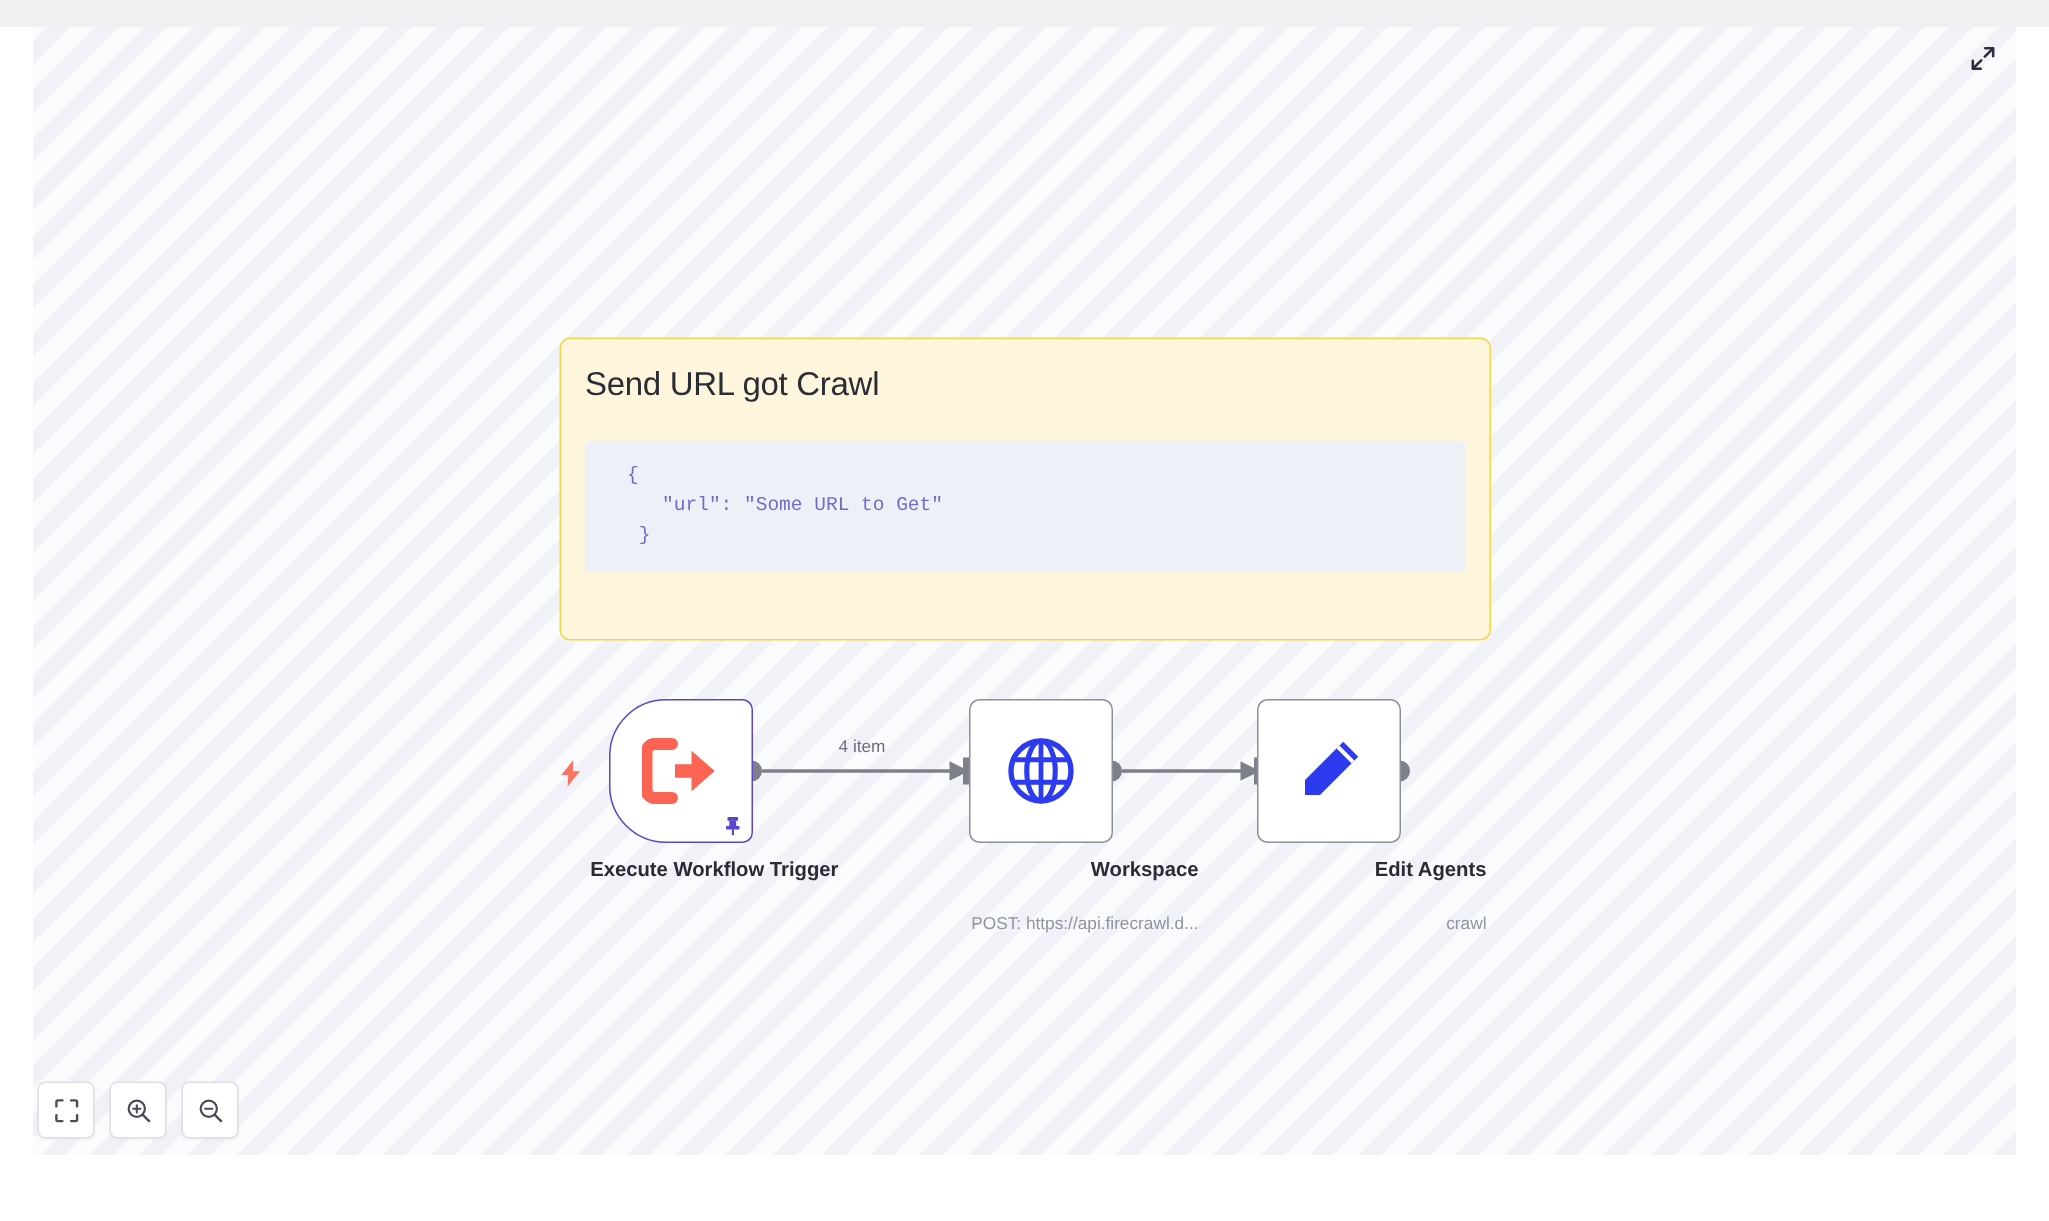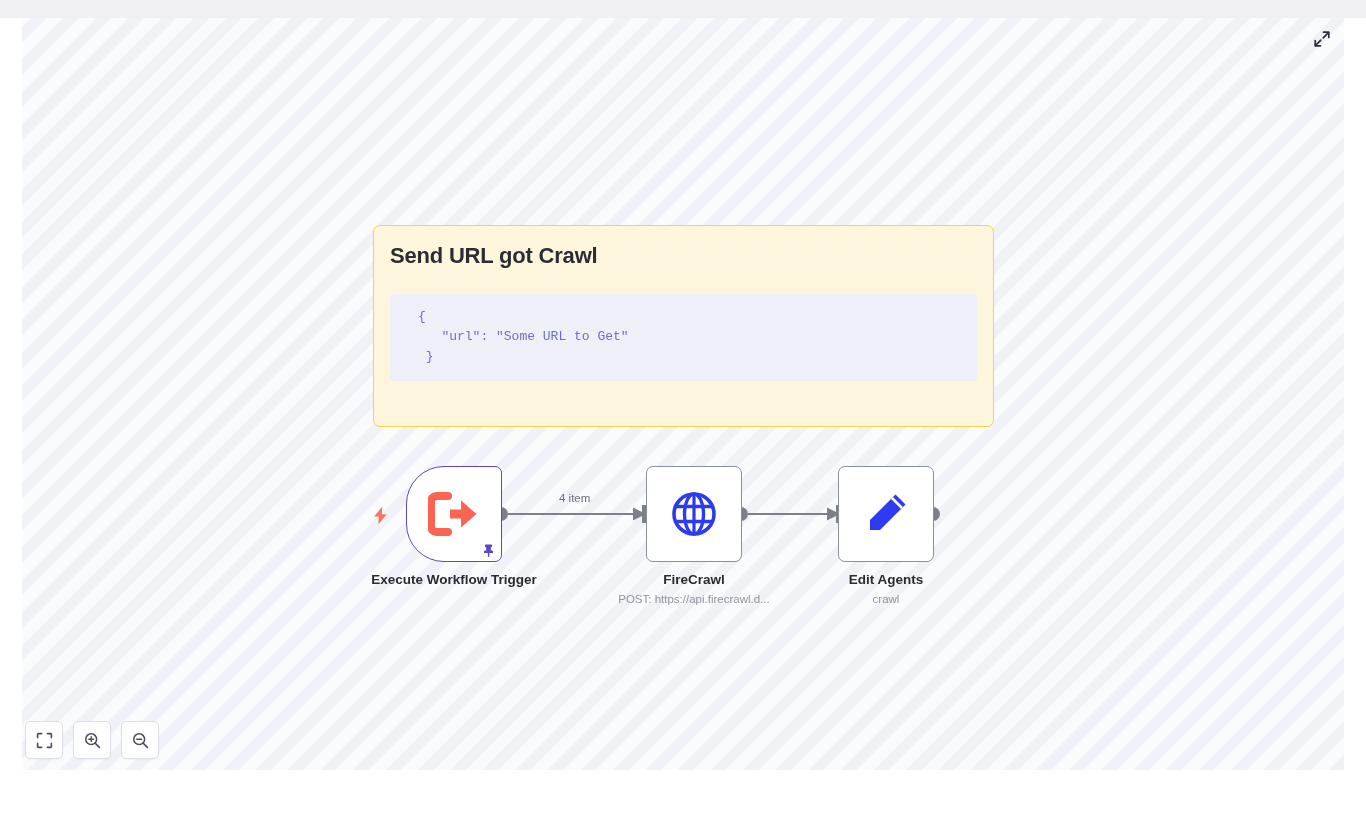--- a/index.html
+++ b/index.html
@@ -44,21 +44,21 @@
     position: absolute;
     left: 351px; top: 207px;
     width: 621px; height: 202px;
     background: #fdf6dd;
     border: 1.5px solid #f5d547;
     border-radius: 7px;
     padding: 16px 16px 14px 16px;
     z-index: 5;
   }
   .sticky-title {
-    font-size: 22px; font-weight: 700; color: #2c2c35;
+    font-size: 22px; font-weight: 400; color: #2c2c35;
     letter-spacing: -0.2px; line-height: 1.25;
     margin-bottom: 9px;
   }
   .sticky-body {
     font-size: 13.5px; color: #30313a; line-height: 1.42;
     max-width: 580px;
   }
   .sticky-code {
     margin-top: 24px;
     background: #eef0f8;
@@ -114,27 +114,27 @@
     width: 16px; height: 18px;
     display: flex; align-items: center; justify-content: center;
   }
 
   .node-caption {
     position: absolute;
     left: 50%;
     transform: translateX(-50%);
     top: 104px;
     width: 210px;
-    text-align: center;
+    text-align: right;
   }
   .node-name {
     font-size: 13.5px; font-weight: 700; color: #2b2c33; line-height: 1.45;
   }
   .node-sub {
-    font-size: 11.5px; color: #8f949e; line-height: 1.45; margin-top: 1px;
+    font-size: 11.5px; color: #8f949e; line-height: 1.45; margin-top: 18px;
     white-space: nowrap; overflow: hidden; text-overflow: ellipsis;
   }
 
   
   .controls {
     position: absolute; left: 3px; bottom: 11px;
     display: flex; gap: 10px; z-index: 30;
   }
   .ctrl-btn {
     width: 38px; height: 38px;
@@ -219,21 +219,21 @@
       <div class="node-box">
         <svg class="node-icon" width="48" height="48" viewBox="0 0 48 48" aria-hidden="true">
           <circle cx="24" cy="24" r="20" fill="none" stroke="#2c3bf0" stroke-width="3.6"></circle>
           <ellipse cx="24" cy="24" rx="9.5" ry="20" fill="none" stroke="#2c3bf0" stroke-width="3.4"></ellipse>
           <line x1="4.6" y1="16.5" x2="43.4" y2="16.5" stroke="#2c3bf0" stroke-width="3.4"></line>
           <line x1="4.6" y1="31.5" x2="43.4" y2="31.5" stroke="#2c3bf0" stroke-width="3.4"></line>
           <line x1="24" y1="4" x2="24" y2="44" stroke="#2c3bf0" stroke-width="3.2"></line>
         </svg>
       </div>
       <div class="node-caption">
-        <div class="node-name">FireCrawl</div>
+        <div class="node-name">Workspace</div>
         <div class="node-sub">POST: https://api.firecrawl.d...</div>
       </div>
     </div>
 
     <div class="node" style="left:816px; top:448px;">
       <div class="node-box">
         <svg class="node-icon" width="48" height="48" viewBox="0 0 48 48" aria-hidden="true">
           <path d="M33.5 4.5 43.5 14.5 18 40H8V30z" fill="#2c3bf0"></path>
           <path d="M30 8 40 18" stroke="#ffffff" stroke-width="2.6"></path>
         </svg>

